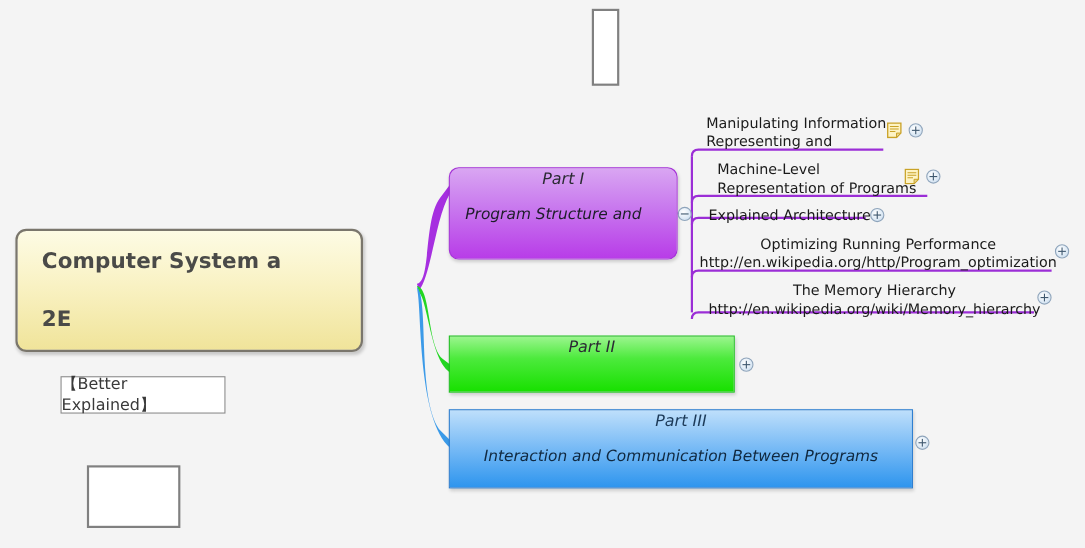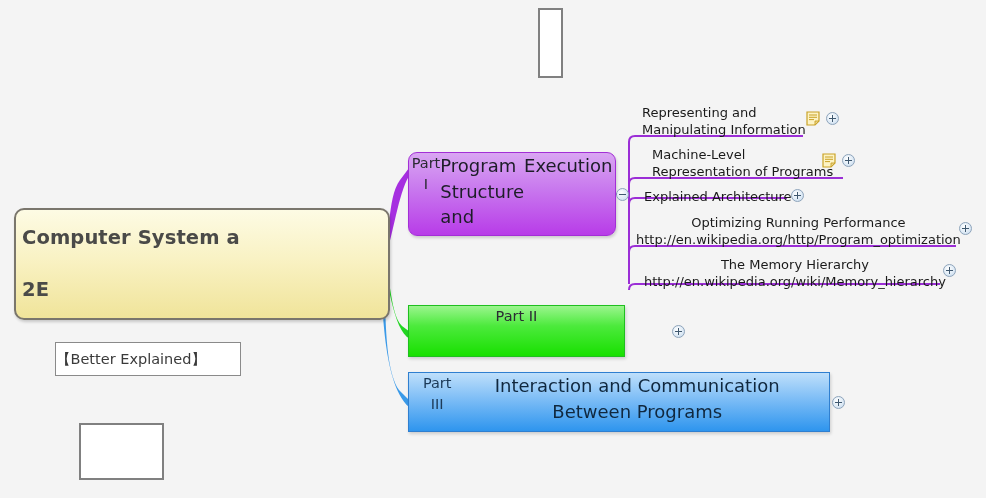--- a/index.html
+++ b/index.html
@@ -18,42 +18,42 @@
     position: absolute;
     left: 0; top: 0;
     width: 986px;
     height: 498px;
   }
   .abs { position: absolute; }
 
   
   #root-node {
     left: 14px; top: 208px;
-    width: 376px; height: 112px;
+    width: 316px; height: 112px;
     box-sizing: border-box;
     border: 2px solid #7a766c;
     border-radius: 10px;
     background: linear-gradient(to bottom, #fdfbe4 0%, #f9f2c4 45%, #f0e49a 100%);
     box-shadow: 1px 2px 3px rgba(0,0,0,0.18);
     display: flex;
     align-items: center;
-    padding: 0 6px;
+    padding: 0 22px;
   }
   #root-node .root-text {
     font-size: 19.5px;
     font-weight: bold;
     line-height: 1.33;
     color: #4a4a48;
     letter-spacing: 0.1px;
   }
 
   
   #better-explained {
     left: 55px; top: 342px;
-    width: 186px; height: 34px;
+    width: 150px; height: 34px;
     box-sizing: border-box;
     border: 1.5px solid #8a8a8a;
     background: #ffffff;
     display: flex;
     align-items: center;
     font-size: 14.5px;
     color: #3a3a3a;
   }
 
   
@@ -69,59 +69,61 @@
     width: 85px; height: 57px;
     box-sizing: border-box;
     border: 2px solid #808080;
     background: #ffffff;
   }
 
   
   .part-node {
     box-sizing: border-box;
     display: flex;
-    flex-direction: row;
-    justify-content: center;
+    flex-direction: column;
+    justify-content: flex-start;
+    font-style: italic;
   }
   .part-node .pn-title {
     text-align: center;
     font-size: 14.5px;
     color: #2b2b33;
     line-height: 1.42;
   }
   .part-node .pn-sub {
-    font-size: 18px;
+    font-size: 14px;
     color: #1d1d28;
     line-height: 1.42;
+    margin-top: 12px;
   }
 
   #part1-node {
     left: 408px; top: 152px;
     width: 208px; height: 84px;
     border: 1.5px solid #a32fd6;
     border-radius: 9px;
     background: linear-gradient(to bottom, #d9a6f2 0%, #c877ee 45%, #b83ce8 100%);
     box-shadow: 1px 2px 3px rgba(0,0,0,0.16);
     padding: 0 14px;
   }
   #part1-node .pn-sub { text-align: left; }
 
   #part2-node {
     left: 408px; top: 305px;
-    width: 217px; height: 52px;
+    width: 260px; height: 52px;
     border: 1.5px solid #1fbf1f;
     background: linear-gradient(to bottom, #9bf58e 0%, #4cea3c 40%, #18e000 100%);
     box-shadow: 1px 2px 3px rgba(0,0,0,0.16);
     padding: 0 10px;
   }
   #part2-node .pn-sub { text-align: center; }
 
   #part3-node {
     left: 408px; top: 372px;
-    width: 422px; height: 60px;
+    width: 422px; height: 72px;
     border: 1.5px solid #2f7fd0;
     background: linear-gradient(to bottom, #bedffb 0%, #7dbdf6 45%, #2e95ee 100%);
     box-shadow: 1px 2px 3px rgba(0,0,0,0.16);
     padding: 0 10px;
   }
   #part3-node .pn-title { color: #1c3a58; }
   #part3-node .pn-sub { text-align: center; color: #10283f; }
 
   
   .sub-label {
@@ -199,32 +201,31 @@
   <div id="better-explained" class="abs">
     <span>【Better Explained】</span>
   </div>
 
   <div id="top-empty-box" class="abs"></div>
   <div id="bottom-empty-box" class="abs"></div>
 
   <div id="part1-node" class="abs part-node">
     <div class="pn-title">Part I</div>
     <div class="pn-sub">Program Structure and</div>
-    <div class="pn-sub">Execution</div>
   </div>
 
   <div class="ctrl-wrap" style="left:616px;top:188px">
     <div class="ctrl-icon" style="position:relative">
       <span class="bar-h"></span>
     </div>
   </div>
 
   <div class="abs sub-label" style="left:642px;top:104px">
+    <span class="ln">Manipulating Information</span>
     <span class="ln">Representing and</span>
-    <span class="ln">Manipulating Information</span>
   </div>
   <svg class="abs note-icon" style="left:806px;top:111px" viewBox="0 0 14 15">
     <path d="M1 1 H13 V10 L9 14 H1 Z" fill="#fdf3c4" stroke="#c9a227" stroke-width="1.2"></path>
     <path d="M9 14 V10 H13 Z" fill="#e8d38a" stroke="#c9a227" stroke-width="0.9"></path>
     <g stroke="#c9a227" stroke-width="1">
       <line x1="3" y1="4" x2="11" y2="4"></line>
       <line x1="3" y1="6.3" x2="11" y2="6.3"></line>
       <line x1="3" y1="8.6" x2="8" y2="8.6"></line>
     </g>
   </svg>

